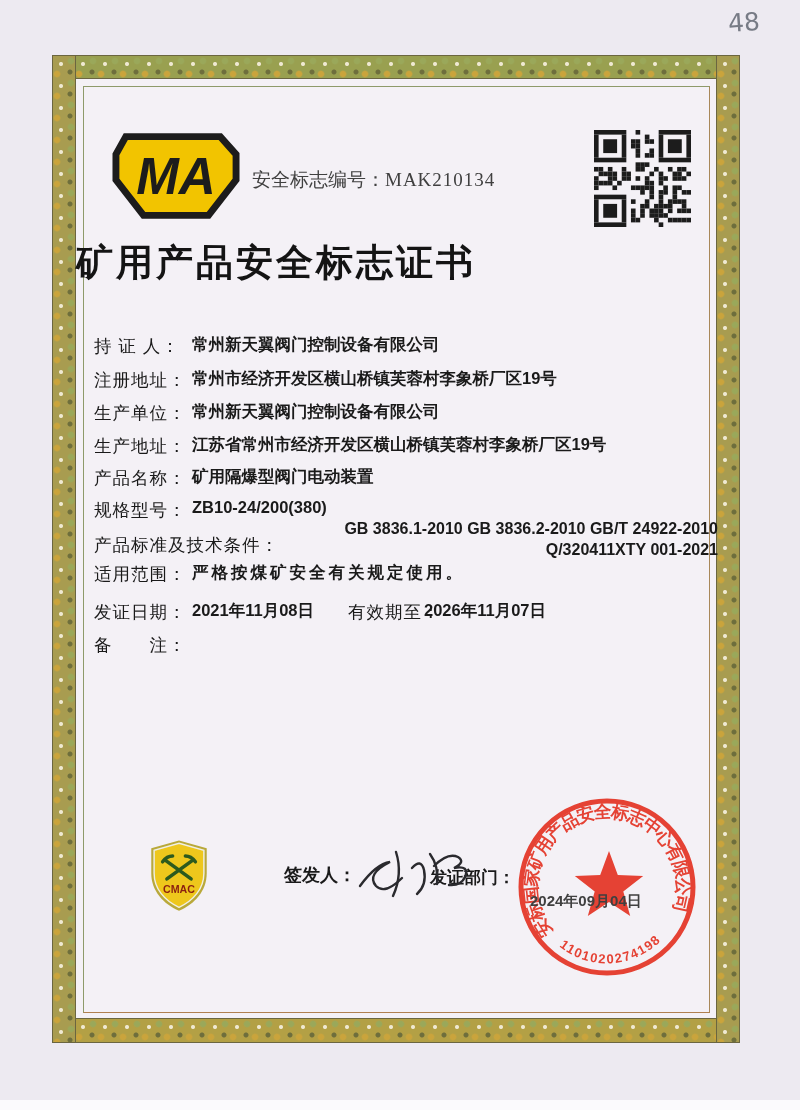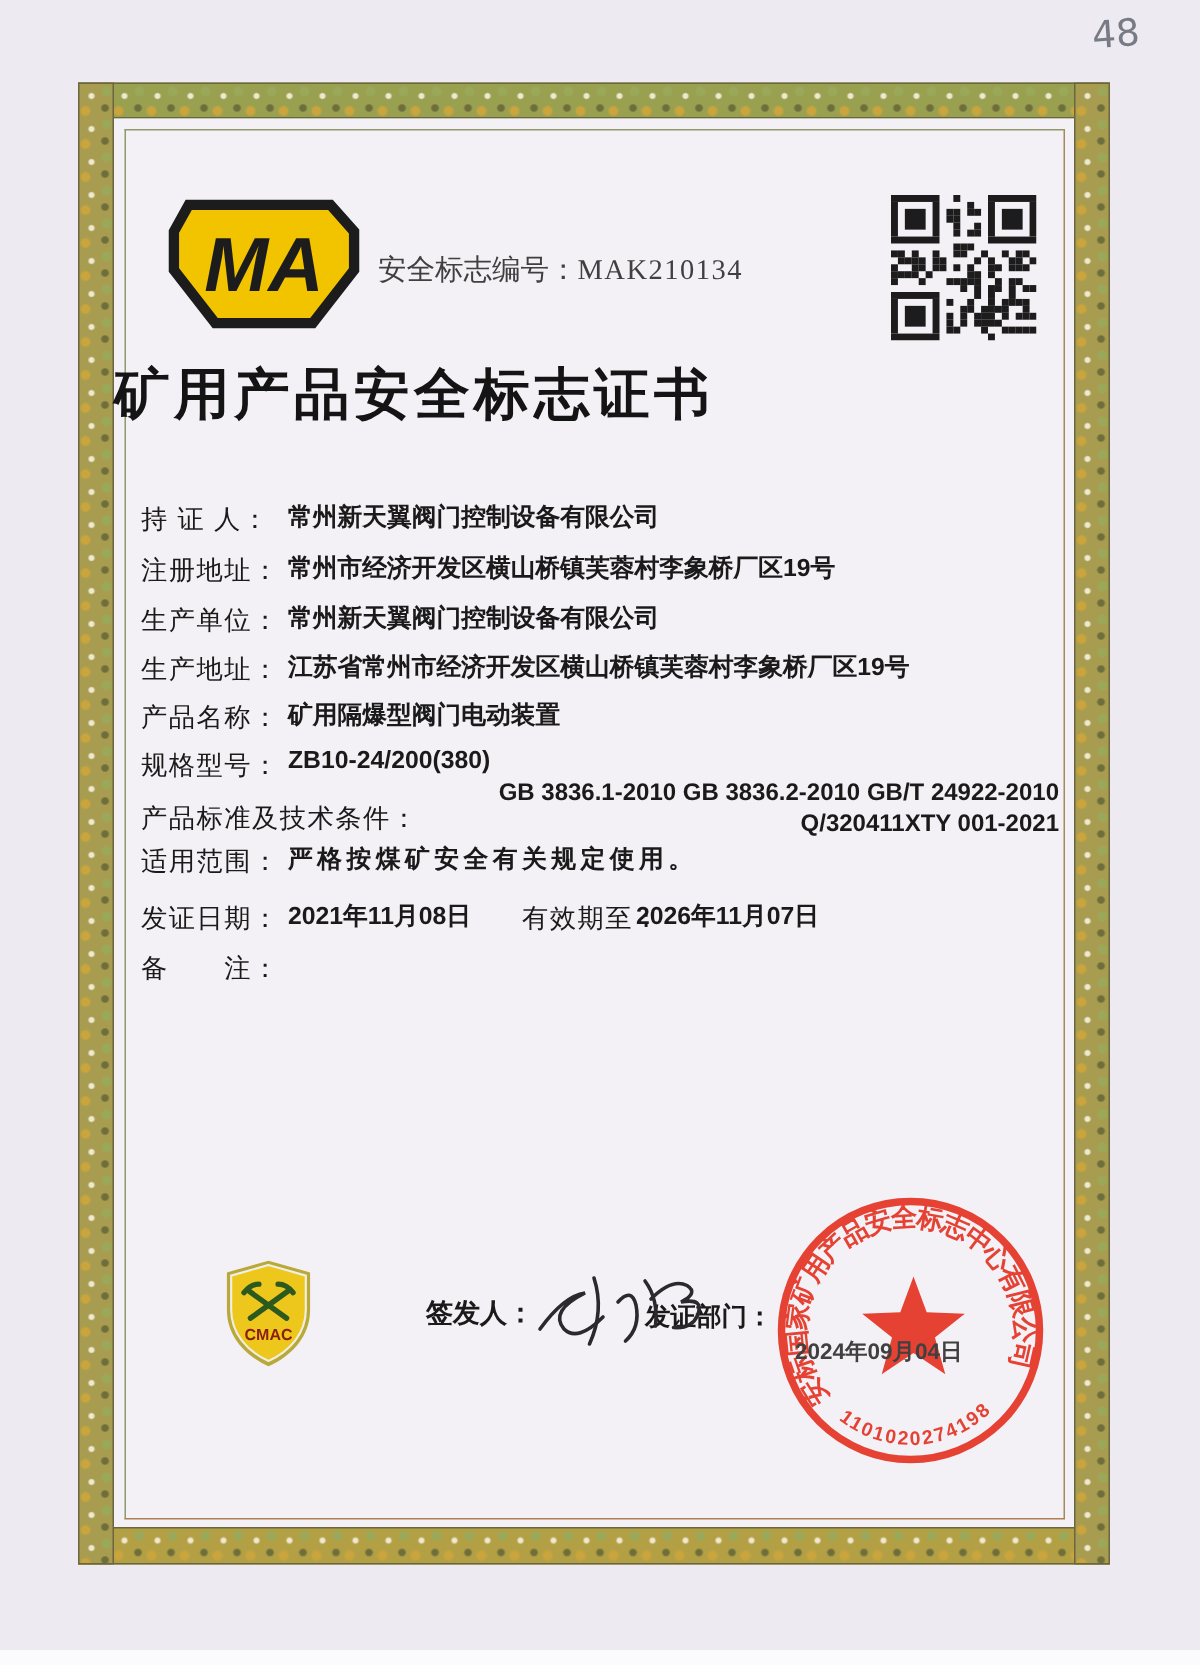--- a/index.html
+++ b/index.html
@@ -32,21 +32,21 @@
 
   .title{position:absolute;left:76px;top:238px;width:640px;
          font-family:Liberation Serif, serif;font-weight:700;font-size:37px;
          letter-spacing:3px;color:#141414;}
 
   .row{position:absolute;left:0;top:0;width:800px;}
   .flabel{position:absolute;left:94px;font-size:17.5px;font-weight:400;letter-spacing:1px;white-space:nowrap;}
   .fvalue{position:absolute;left:192px;font-size:16.5px;font-weight:700;white-space:nowrap;text-align:right;}
   .r1{top:334px}.r2{top:368px}.r3{top:401px}.r4{top:434px}.r5{top:466px}.r6{top:498px}
   .rstd-label{top:533px}
-  .rstd-value{top:518px;left:296px;width:410px;white-space:normal;line-height:21px;font-size:16px;}
+  .rstd-value{top:518px;left:308px;width:410px;white-space:normal;line-height:21px;font-size:16px;}
   .r8{top:562px}
   .r8v{letter-spacing:3px;font-family:Liberation Mono, monospace;}
   .rdate{top:600px}
   .valid-label{left:348px;}
   .valid-value{left:424px;}
   .rremark{top:633px}
 
   .statement{position:absolute;left:88px;top:733px;width:626px;font-family:"Liberation Serif",serif;
              font-size:16.5px;line-height:26px;font-weight:700;color:#222;
              text-indent:2.2em;text-align:justify;}

